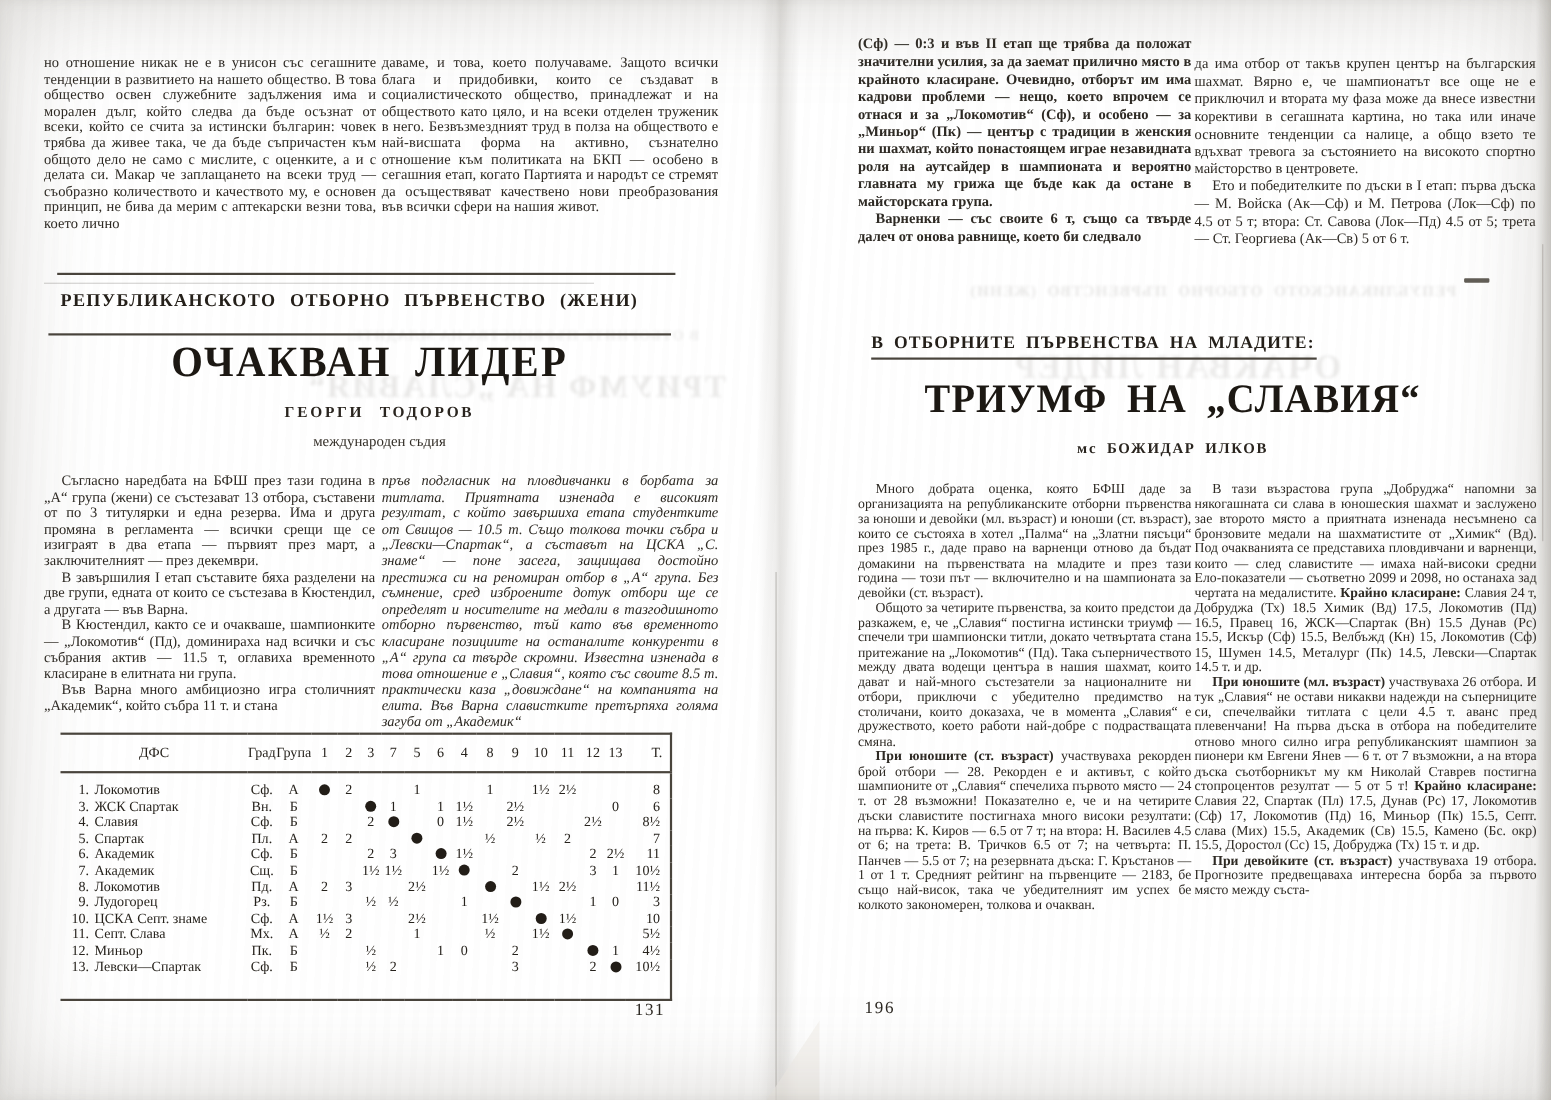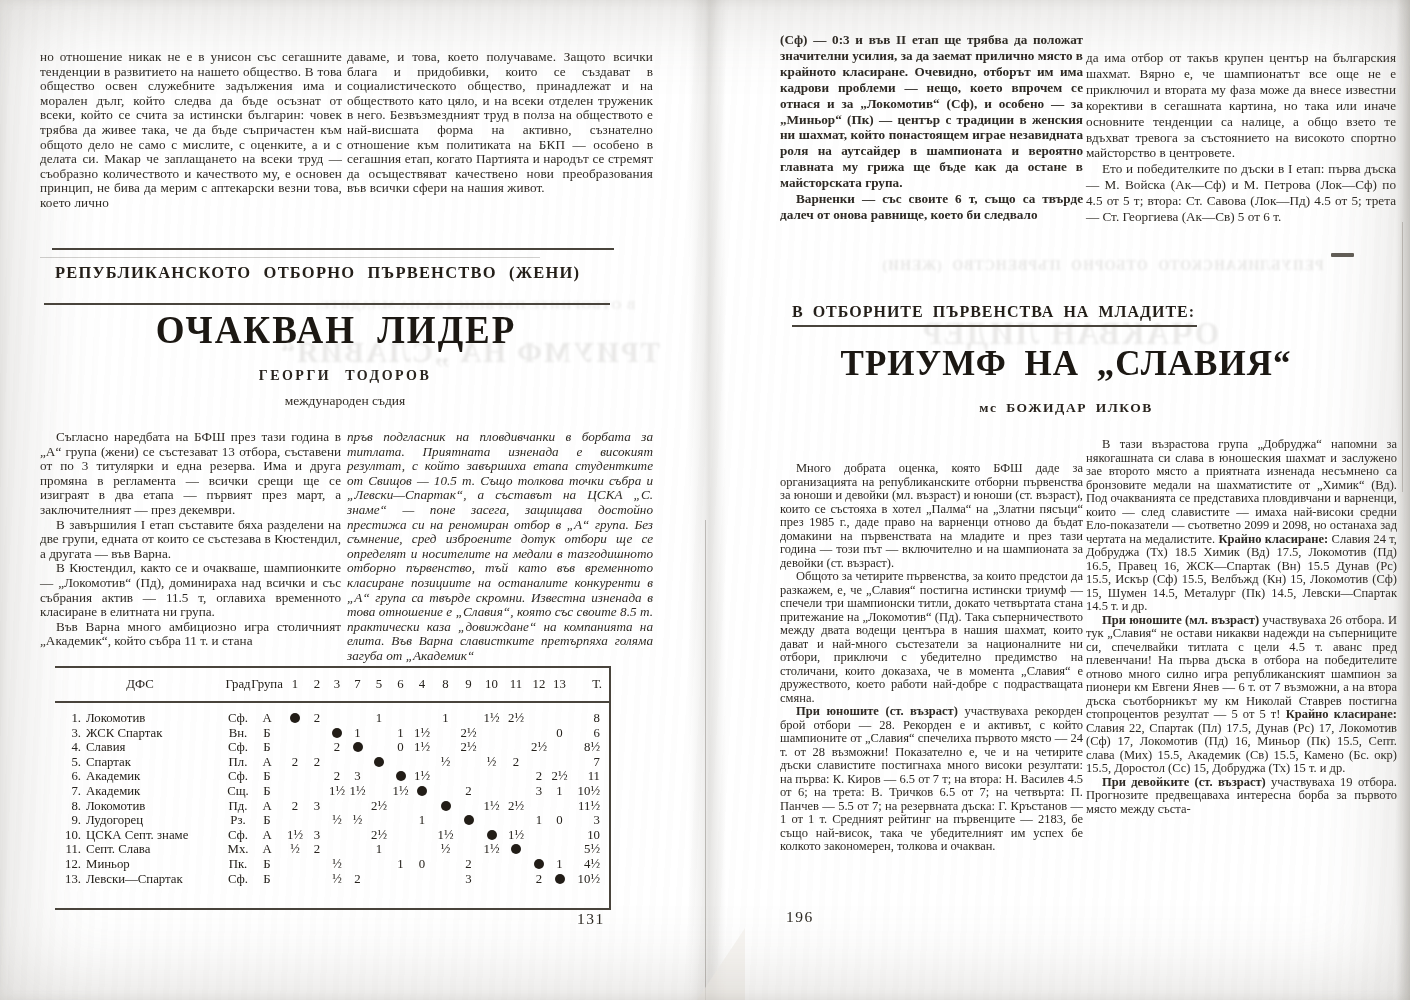--- a/index.html
+++ b/index.html
@@ -69,21 +69,21 @@
   .intro-r{font-size:13.2px;line-height:15.9px;}
   .ir1{left:780px;top:32px;width:303px;font-weight:bold;}
   .ir2{left:1086px;top:50px;width:310px;}
   .sec-head-r{position:absolute;left:792px;top:303px;font-weight:bold;font-size:16px;
     letter-spacing:1px;word-spacing:4px;color:#241f19;border-bottom:2px solid #49443c;padding:0 2px 4px 0;white-space:nowrap;}
   .title-r{position:absolute;left:780px;top:343px;width:572px;margin:0;text-align:center;
     font-size:35px;font-weight:bold;letter-spacing:1px;word-spacing:8px;color:#1c1813;transform:scaleY(1.05);}
   .byline-r{position:absolute;left:780px;top:400px;width:572px;text-align:center;
     font-weight:600;font-size:13.5px;letter-spacing:1.5px;word-spacing:4px;color:#2a251f;}
   .body-r{font-size:12.5px;line-height:13.5px;}
-  .br1{left:780px;top:462px;width:303px;}
+  .br1{left:780px;top:438px;width:303px;}
   .br2{left:1086px;top:438px;width:311px;}
 
   
   .ghost{position:absolute;transform:scaleX(-1);color:#4a453c;font-weight:bold;text-align:center;
     filter:blur(1.3px);pointer-events:none;white-space:nowrap;}
   .g-l1{left:290px;top:297px;width:370px;font-size:13px;opacity:.09;letter-spacing:1px;}
   .g-l2{left:330px;top:336px;width:330px;font-size:29px;opacity:.11;letter-spacing:2px;}
   .g-r1{left:845px;top:258px;width:515px;font-size:14px;opacity:.12;letter-spacing:1px;word-spacing:5px;}
   .g-r2{left:905px;top:316px;width:330px;font-size:31px;opacity:.10;letter-spacing:2px;}
 </style>

